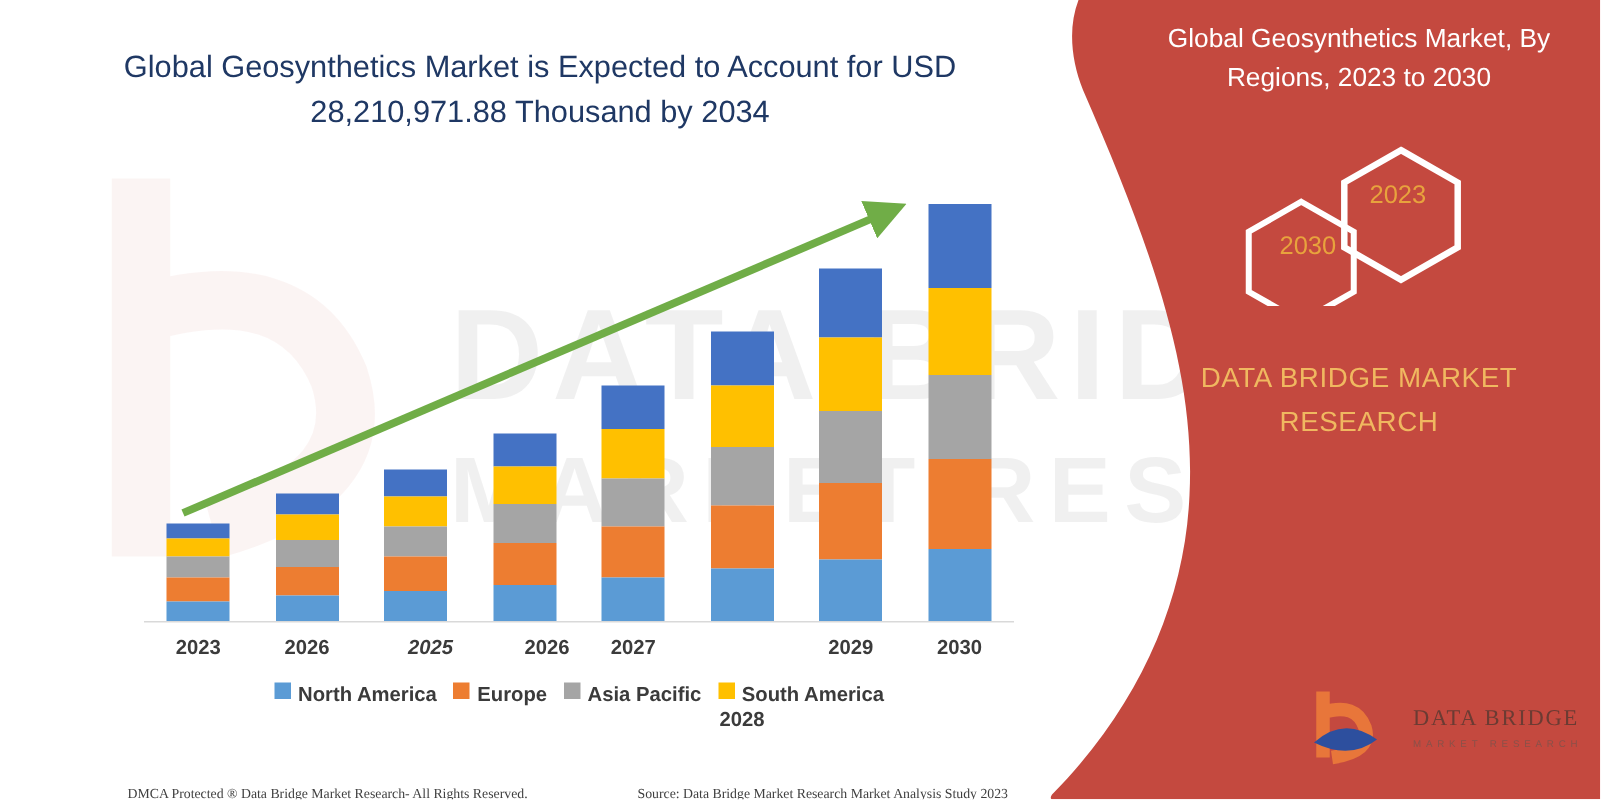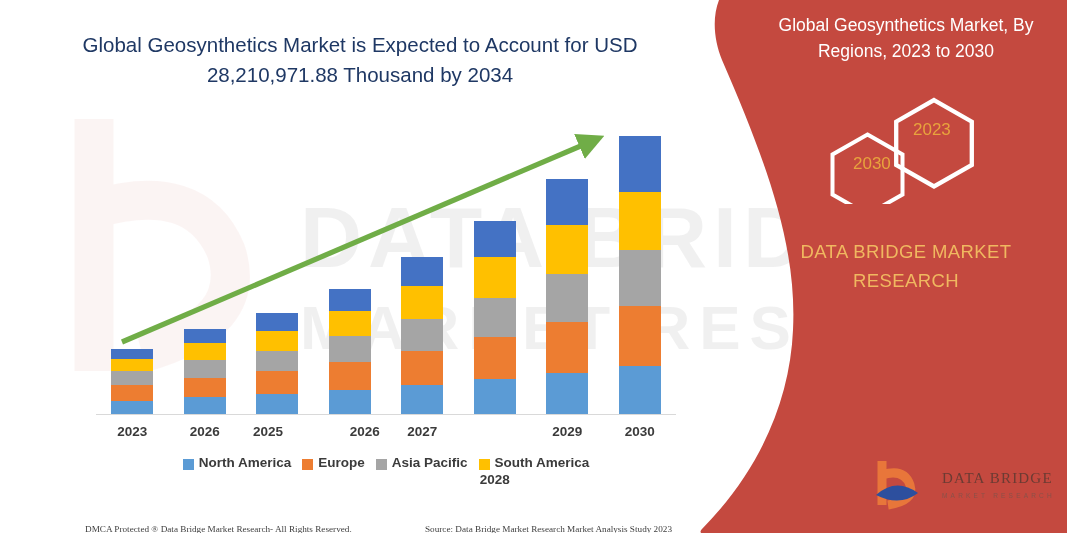--- a/index.html
+++ b/index.html
@@ -38,21 +38,21 @@
   .arrow-svg{position:absolute;left:96px;top:120px;width:580px;height:295px;overflow:visible;pointer-events:none;}
 
   .xlabels{position:absolute;left:96px;top:424px;width:580px;height:22px;}
   .xlabel{position:absolute;width:60px;text-align:center;font-size:13.5px;font-weight:700;color:#3b3b3b;}
 
   .legend{
     position:absolute;left:96px;top:455px;width:580px;
     display:flex;justify-content:center;align-items:center;gap:11px;
     font-size:13.5px;font-weight:700;color:#3b3b3b;white-space:nowrap;
   }
-  .legend-item{display:flex;align-items:flex-end;gap:5px;}
+  .legend-item{display:flex;align-items:flex-start;gap:5px;}
   .swatch{width:11px;height:11px;display:inline-block;}
 
   .footer{position:absolute;left:0;top:508px;width:700px;height:20px;color:#3f3f3f;font-family:Liberation Serif, serif;font-size:9.2px;margin-top:16px;}
   .footer .f-left{position:absolute;left:85px;top:0;white-space:nowrap;}
   .footer .f-right{position:absolute;left:425px;top:0;white-space:nowrap;}
 
   
   .right-panel{position:absolute;left:0;top:0;width:1067px;height:533px;pointer-events:none;}
   .right-content{position:absolute;left:745px;top:0;width:322px;height:533px;}
 
@@ -150,21 +150,21 @@
         <marker id="ah" markerWidth="5.2" markerHeight="5.2" refX="2.2" refY="2.6" orient="auto">
           <path d="M0,0 L5.2,2.6 L0,5.2 Z" fill="#70AD47"></path>
         </marker>
       </defs>
       <line x1="26" y1="222" x2="494" y2="22" stroke="#70AD47" stroke-width="5.2" marker-end="url(#ah)"></line>
     </svg>
 
     <div class="xlabels" id="xlabels">
         <span class="xlabel" style="left: 6.25px;">2023</span>
         <span class="xlabel" style="left: 78.75px;">2026</span>
-        <span class="xlabel" style="left: 142px;">2025</span>
+        <span class="xlabel" style="left: 161px; font-style: italic;">2025</span>
         <span class="xlabel" style="left: 223.75px; text-align: right;">2026</span>
         <span class="xlabel" style="left: 296.25px;">2027</span>
         <span class="xlabel" style="left: 368.75px; margin-top: 48px;">2028</span>
         <span class="xlabel" style="left: 441.25px;">2029</span>
         <span class="xlabel" style="left: 513.75px;">2030</span>
       </div>
 
     <div class="legend" id="legend">
         <span class="legend-item">
           <span class="swatch" style="background: rgb(91, 155, 213);"></span>

